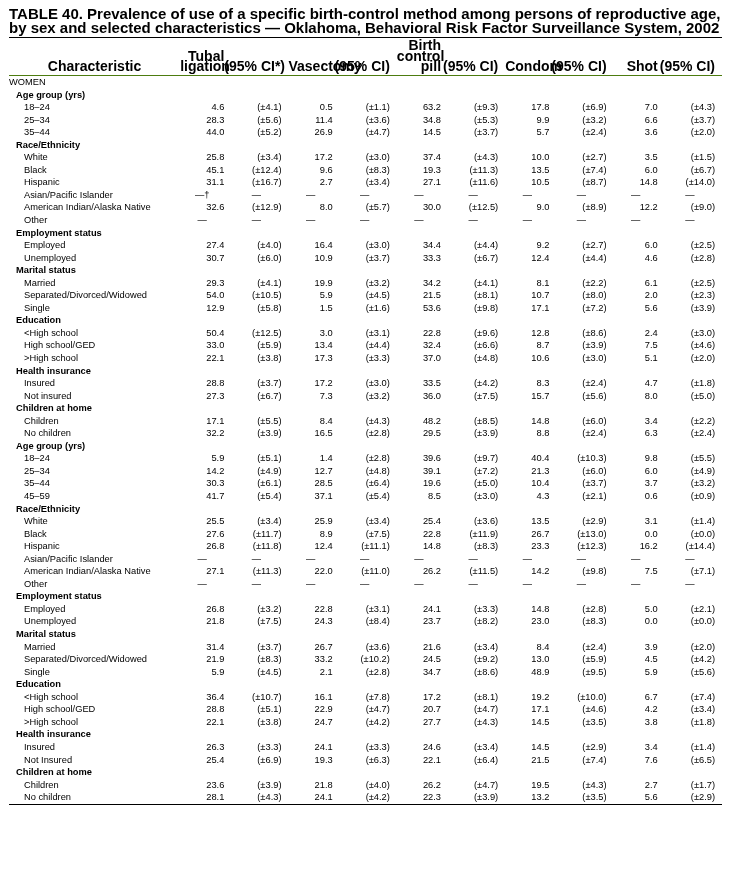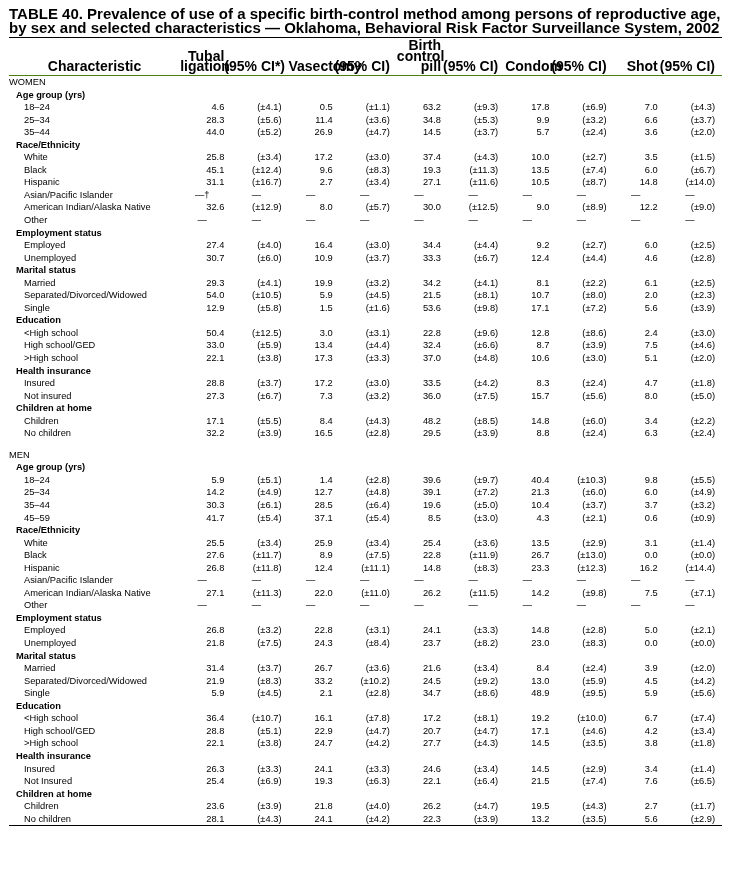--- a/index.html
+++ b/index.html
@@ -383,23 +383,20 @@
           <td class="ci">(±3.9)</td>
           <td class="val">16.5</td>
           <td class="ci">(±2.8)</td>
           <td class="val">29.5</td>
           <td class="ci">(±3.9)</td>
           <td class="val">8.8</td>
           <td class="ci">(±2.4)</td>
           <td class="val">6.3</td>
           <td class="ci">(±2.4)</td>
         </tr>
-        <tr class="section-row">
-          <td class="sec-label" colspan="11">MEN</td>
-        </tr>
         <tr class="group-row">
           <td class="group-label" colspan="11">Age group (yrs)</td>
         </tr>
         <tr class="data-row">
           <td class="row-label">18–24</td>
           <td class="val">5.9</td>
           <td class="ci">(±5.1)</td>
           <td class="val">1.4</td>
           <td class="ci">(±2.8)</td>
           <td class="val">39.6</td>

